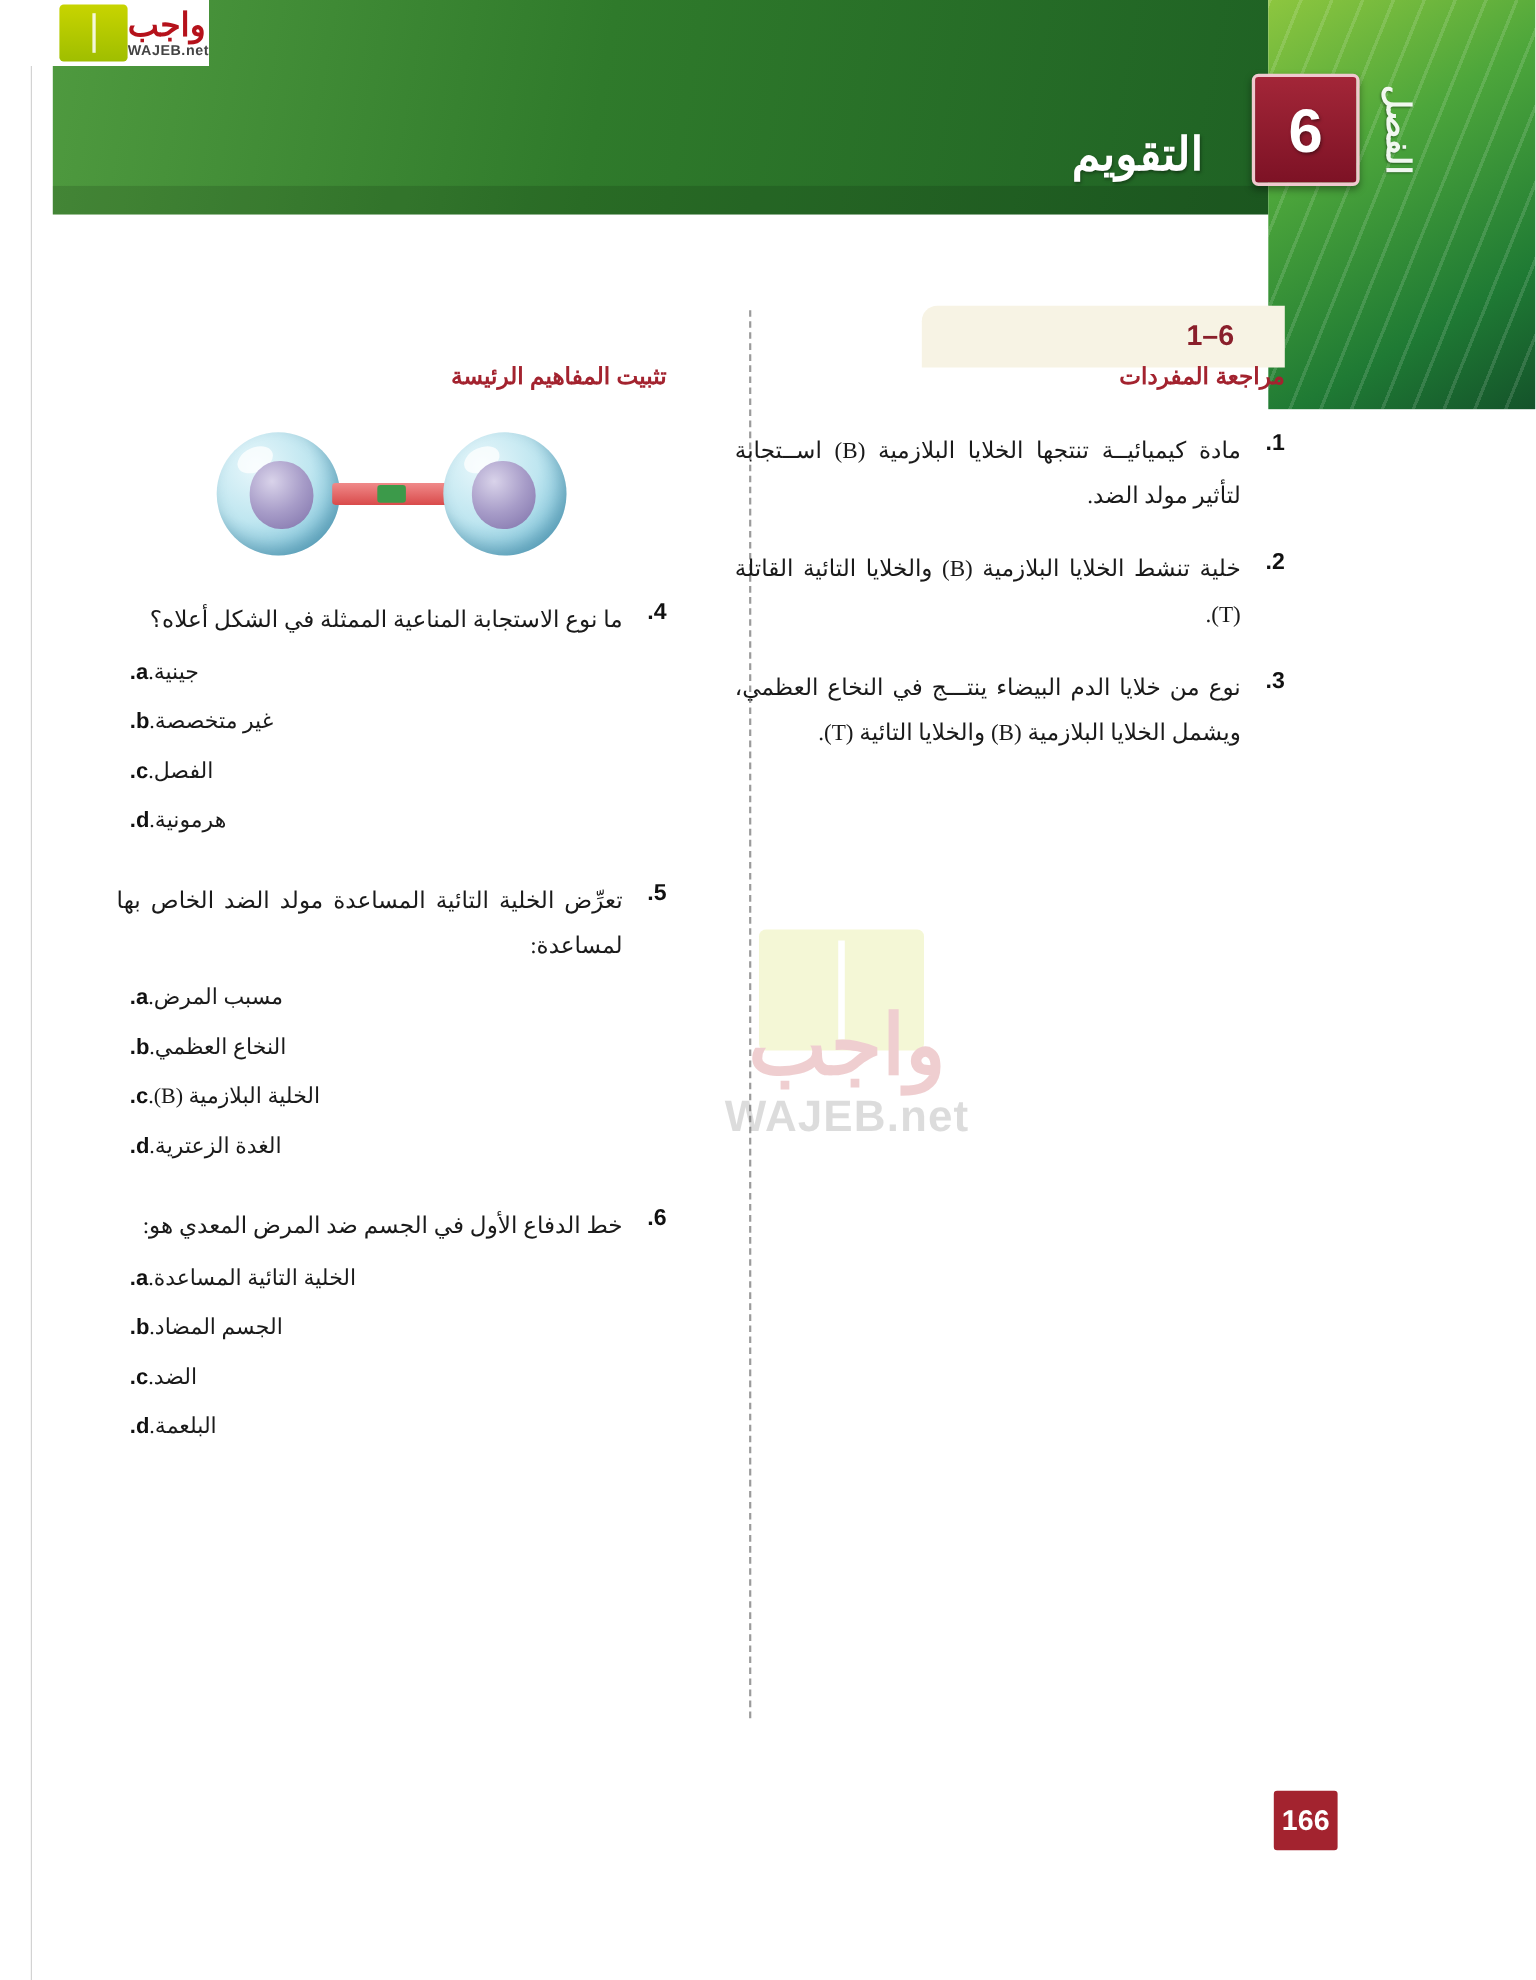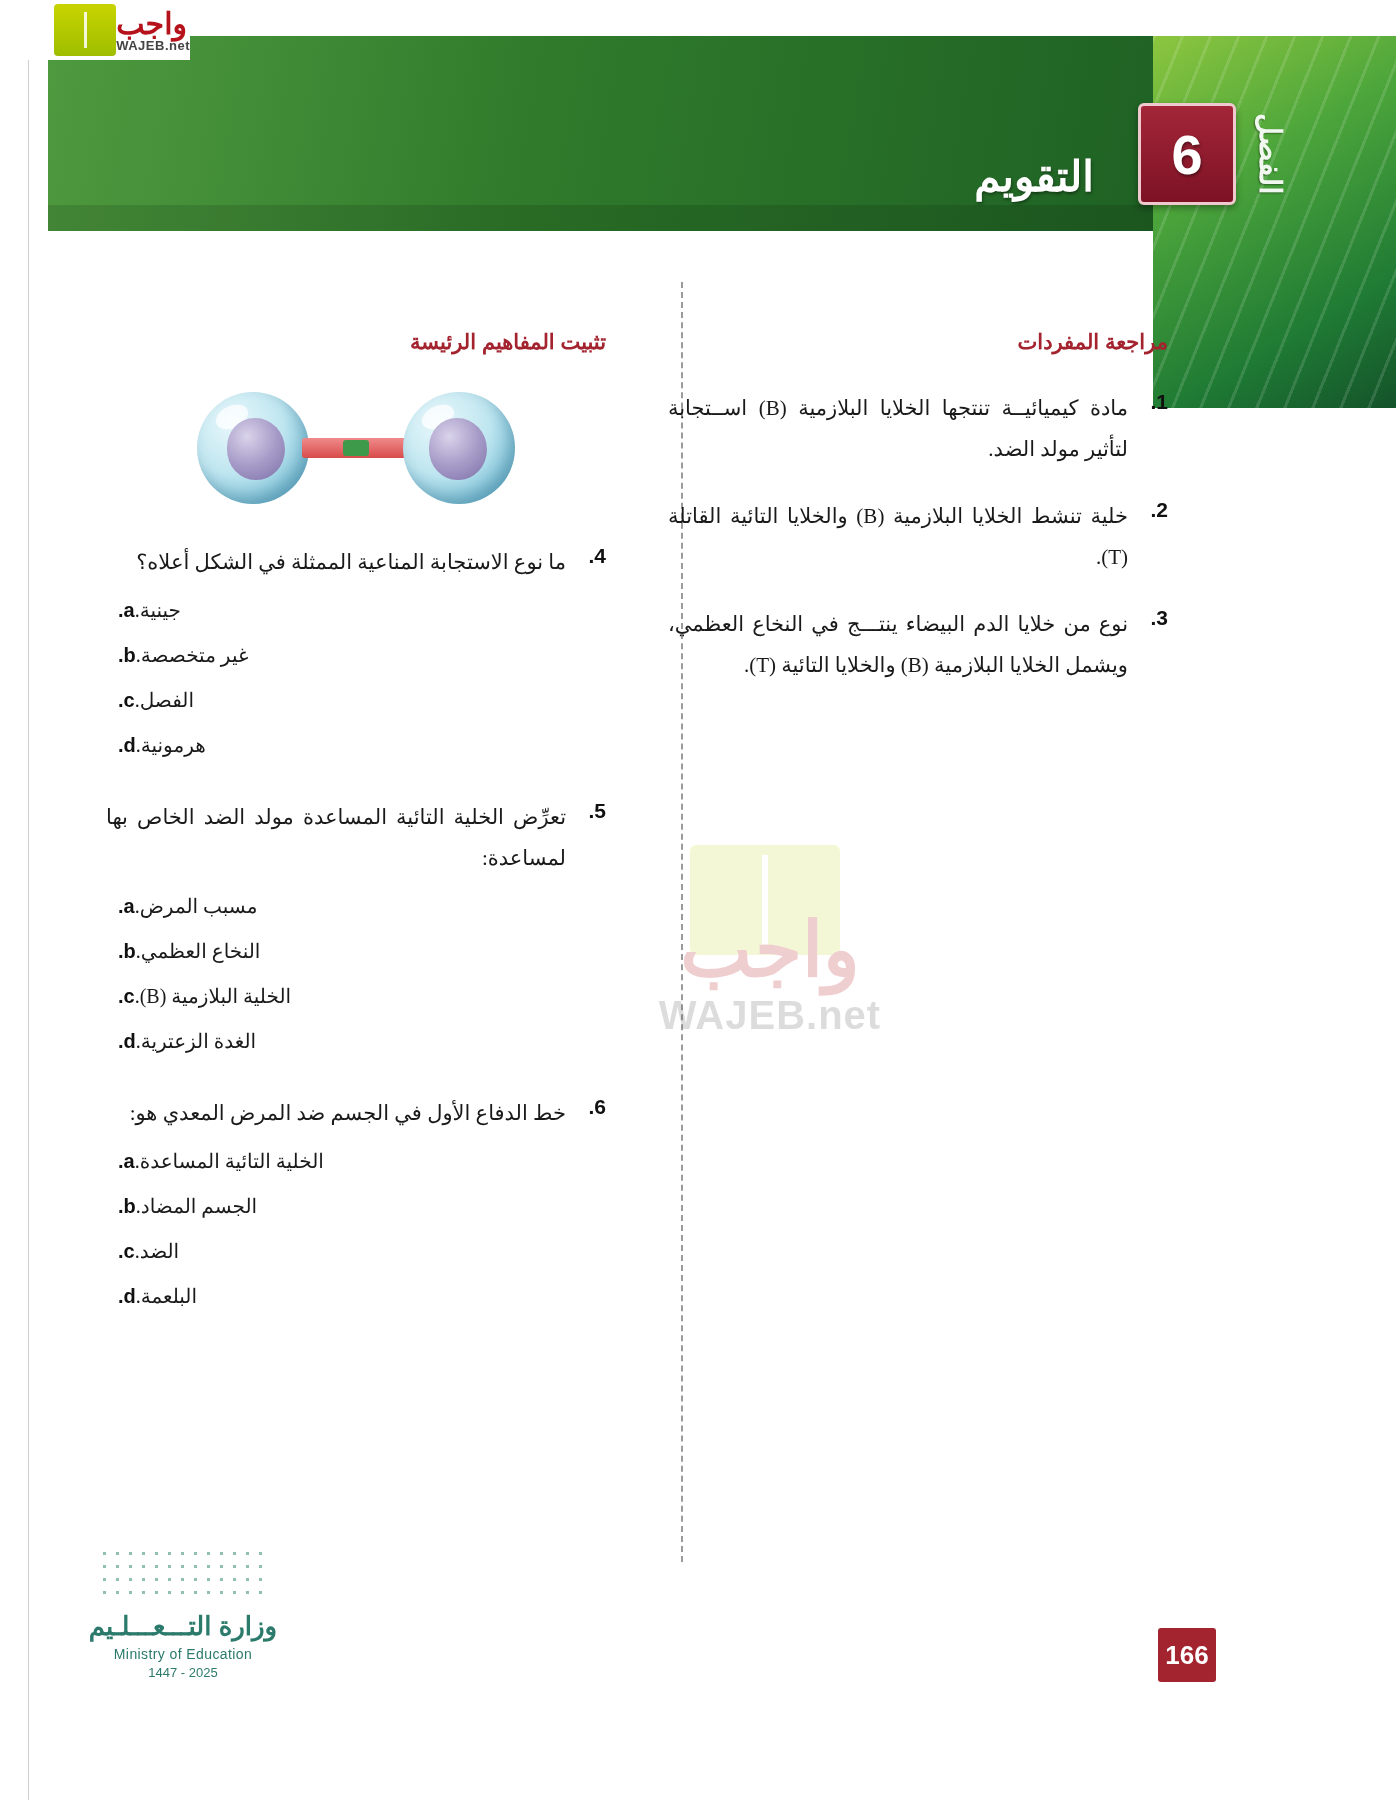--- a/index.html
+++ b/index.html
@@ -17,21 +17,20 @@
     background: #ffffff;
     overflow: hidden;
   }
 
   
   .banner {
     position: absolute;
     left: 0; top: 0;
     width: 1396px;
     height: 232px;
-    margin-top: 36px;
   }
   .banner-green {
     position: absolute;
     left: 48px; top: 0;
     width: 1105px;
     height: 195px;
     background: linear-gradient(100deg, #4f9a3f 0%, #2f7a2b 45%, #1f6224 100%);
   }
   .banner-green::after {
     content: "";
@@ -419,20 +418,23 @@
   </div>
 
   <div class="wajeb-logo">
     <div class="wajeb-text">
       <span class="wajeb-ar">واجب</span>
       <span class="wajeb-en">WAJEB.net</span>
     </div>
     <div class="wajeb-book"></div>
   </div>
 
+  <div class="section-tab">
+    <span class="label">6–1</span>
+  </div>
 
   <div class="divider"></div>
 
   <div class="col col-right">
     <div class="col-heading">مراجعة المفردات</div>
     <ol class="qlist">
       <li class="qitem">
         <span class="qnum">1.</span>
         <span class="qtext">مادة كيميائيــة تنتجها الخلايا البلازمية (B) اســتجابة لتأثير مولد الضد.</span>
       </li>
@@ -539,22 +541,16 @@
       </li>
     </ol>
   </div>
 
   <div class="watermark">
     <div class="wm-book"></div>
     <div class="wm-ar">واجب</div>
     <div class="wm-en">WAJEB.net</div>
   </div>
 
-  <div class="moe">
-    <div class="moe-dots"></div>
-    <div class="moe-ar">وزارة التـــعـــلـيم</div>
-    <div class="moe-en">Ministry of Education</div>
-    <div class="moe-yr">2025 - 1447</div>
-  </div>
 
   <div class="page-number">166</div>
 
 </div>
 
 </body></html>

